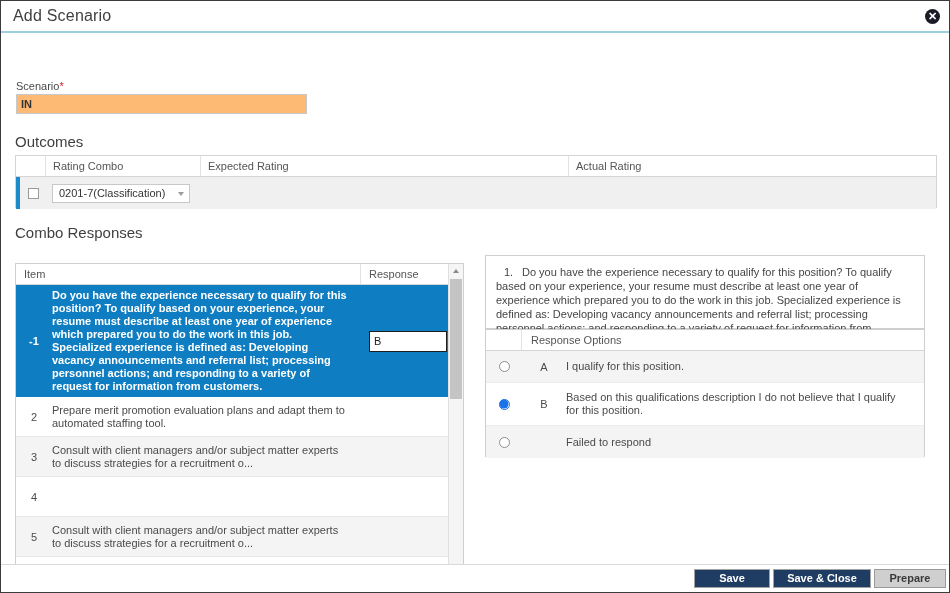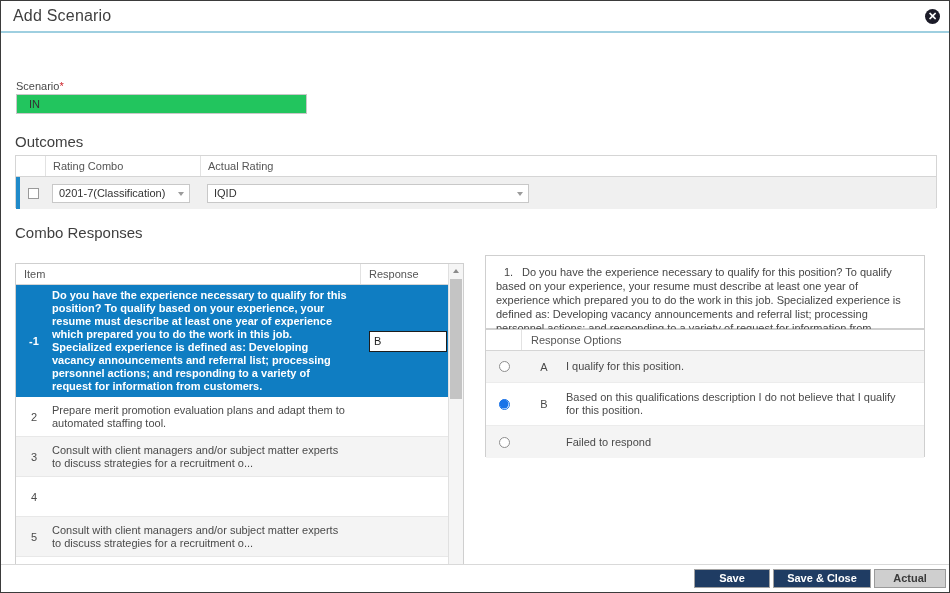--- a/index.html
+++ b/index.html
@@ -72,26 +72,27 @@
     position: absolute;
     font-size: 11px;
     color: #4a4a4a;
   }
   .req-star { color: #cc2229; font-size: 11px; }
 
   .text-input {
     position: absolute;
     box-sizing: border-box;
     border: 1px solid #c8c8c8;
-    background: #22c55e;
+    background: #fdba74;
     font-family: "Liberation Sans", sans-serif;
     font-size: 11px;
     color: #333333;
-    padding: 0 12px;
+    padding: 0 4px;
     outline: none;
+    font-weight: bold;
   }
 
   .section-title {
     position: absolute;
     font-size: 15px;
     color: #3f3f3f;
   }
 
   
   .grid {
@@ -428,35 +429,30 @@
       <span>Scenario</span><span class="req-star">*</span>
     </div>
     <input class="text-input" style="left: 15px; top: 61px; width: 291px; height: 20px;" value="IN">
 
     <div class="section-title" style="left:14px; top:100px;">Outcomes</div>
 
     <div class="grid" style="left:14px; top:122px; width:922px; height:53px;">
       <div class="grid-head">
         <div class="cell" style="width:30px;"></div>
         <div class="cell" style="width:155px;">Rating Combo</div>
+        <div class="cell" style="width:368px;">Expected Rating</div>
         <div class="cell" style="flex:1 1 auto;">Actual Rating</div>
       </div>
       <div class="grid-row">
         <div class="cell" style="width:26px; justify-content:center; padding-left:0;">
           <span class="chk"></span>
         </div>
         <div class="cell" style="width:155px;">
           <div class="select" style="width:138px;">
             <span>0201-7(Classification)</span>
-            <span class="arrow"></span>
-          </div>
-        </div>
-        <div class="cell" style="width:368px;">
-          <div class="select" style="width:322px;">
-            <span>IQID</span>
             <span class="arrow"></span>
           </div>
         </div>
         <div class="cell" style="flex:1 1 auto;">
           <span></span>
         </div>
       </div>
     </div>
 
     <div class="section-title" style="left:14px; top:191px;">Combo Responses</div>
@@ -547,16 +543,16 @@
         <div class="letter"></div>
         <div class="opt-txt">Failed to respond</div>
       </div>
     </div>
 
   </div>
 
   <div class="footer">
     <div class="btn primary" style="left:693px; width:76px;">Save</div>
     <div class="btn primary" style="left:772px; width:98px;">Save &amp; Close</div>
-    <div class="btn secondary" style="left:873px; width:72px;">Actual</div>
+    <div class="btn secondary" style="left:873px; width:72px;">Prepare</div>
   </div>
 
 </div>
 
 </body></html>

